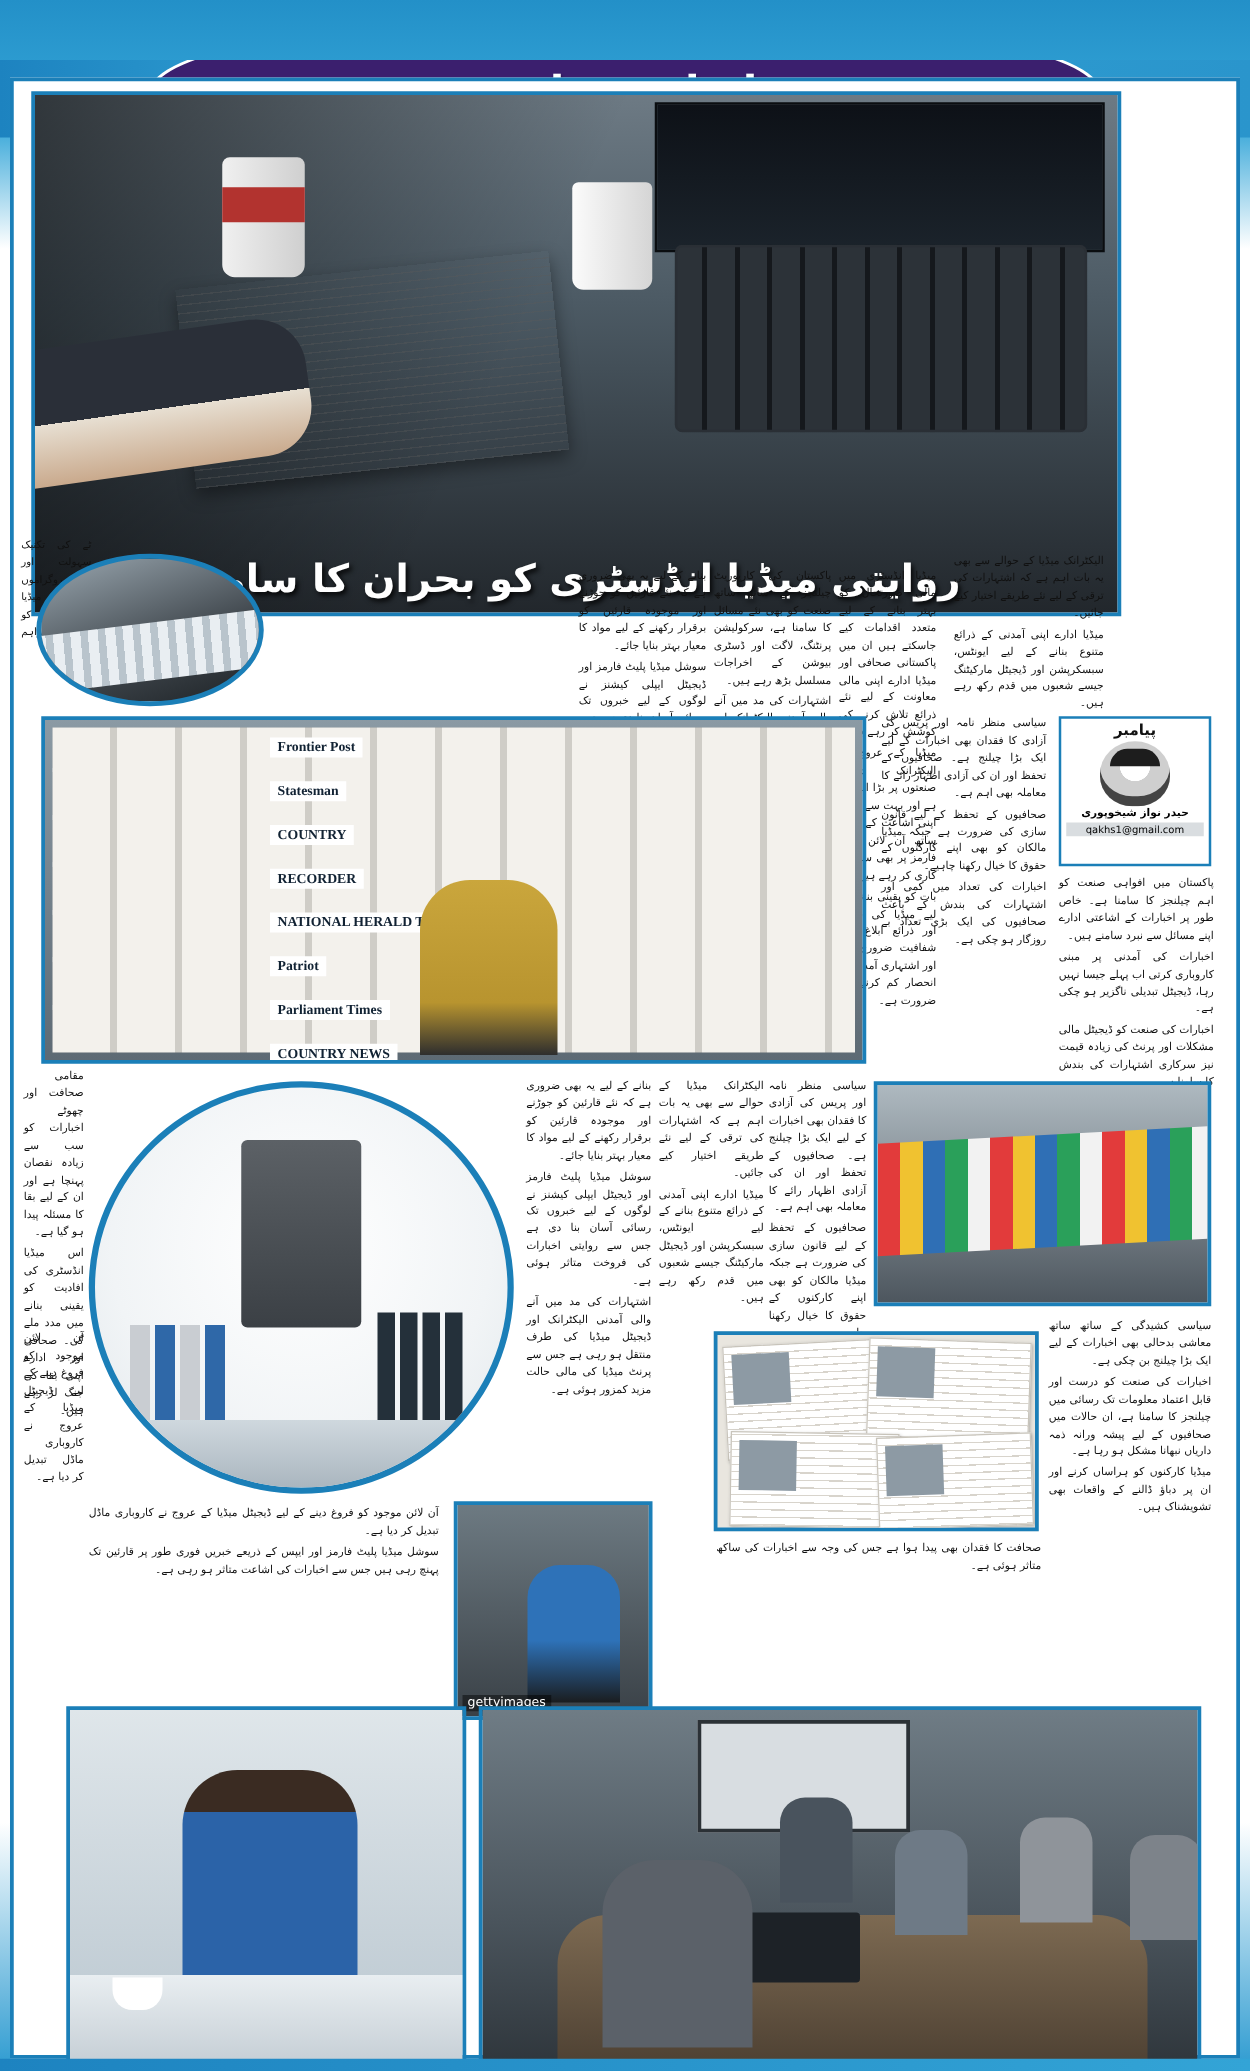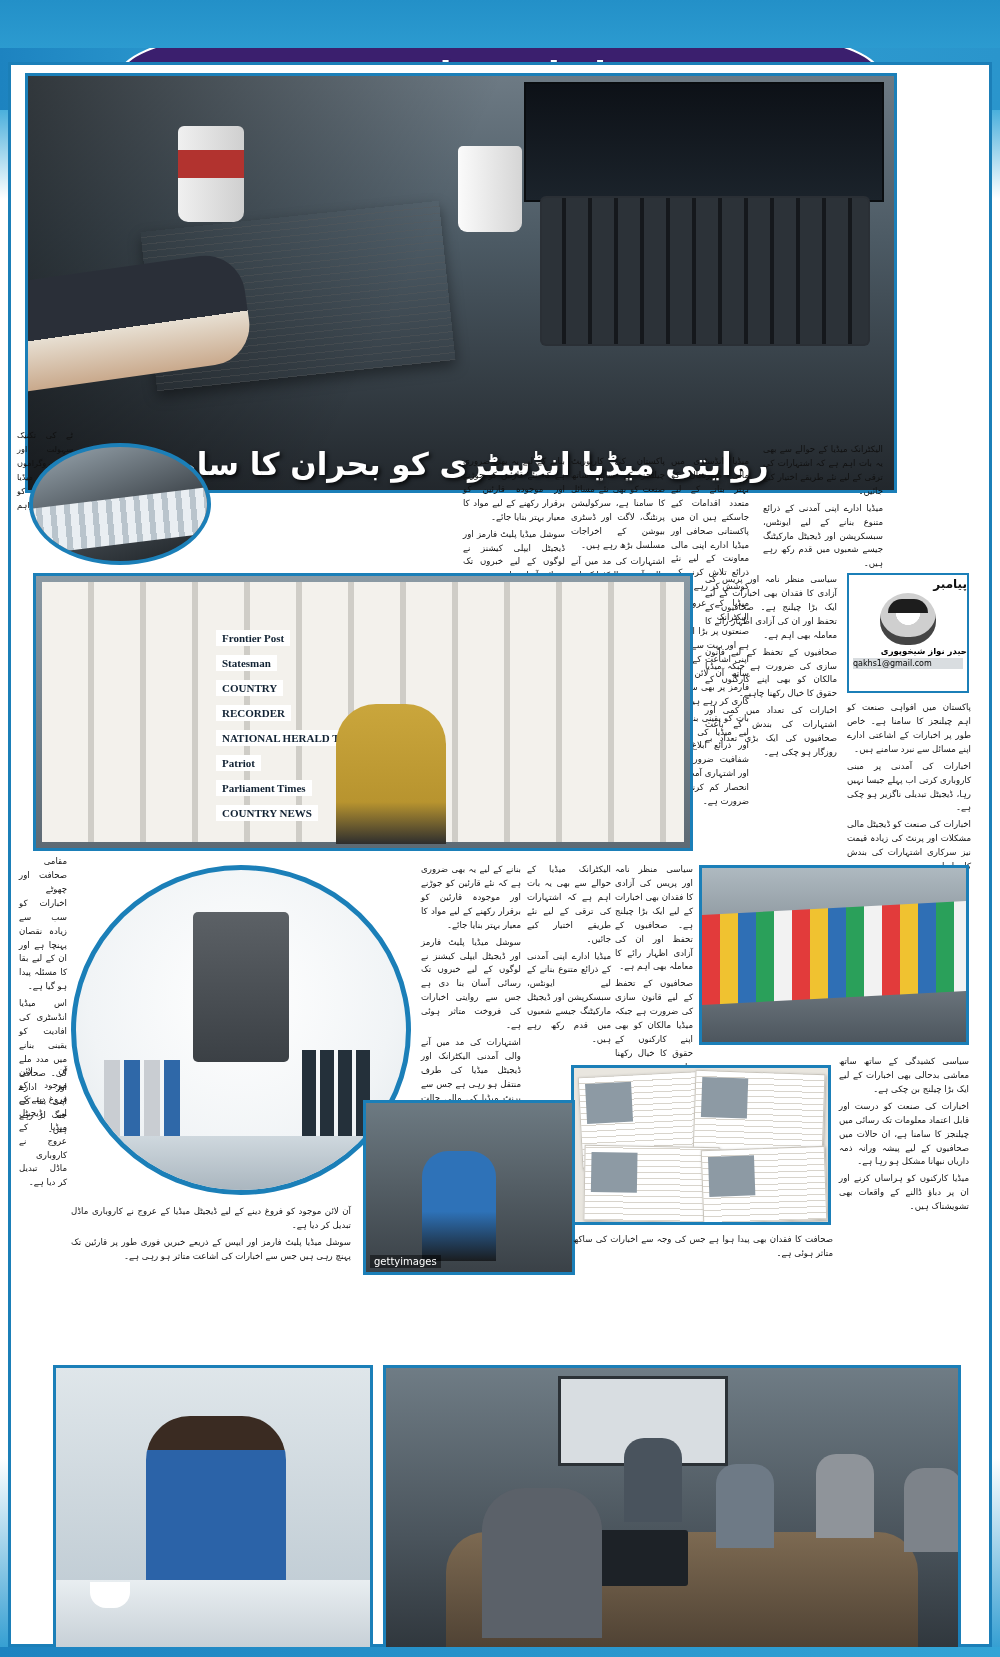--- a/index.html
+++ b/index.html
@@ -144,21 +144,21 @@
       repeating-linear-gradient(90deg, #f3f1ec 0 46px, #cfcdc7 46px 52px),
       repeating-linear-gradient(0deg, rgba(0,0,0,.12) 0 34px, rgba(255,255,255,.25) 34px 38px);
   }
   #newsstand .man {
     position:absolute; left:300px; bottom:4px; width:110px; height:140px;
     background: linear-gradient(180deg,#caa63c 0%, #b8942f 70%, #2e2e2e 100%);
     border-radius: 40px 40px 0 0;
   }
   .paper-names {
     position:absolute; left:180px; top:14px; width:300px;
-    display:flex; flex-direction:column; gap:9px; direction:ltr;margin-top:40px;
+    display:flex; flex-direction:column; gap:19px; direction:ltr;
   }
   .paper-names span {
     background:#ffffff; color:#123; font-size:11px; font-weight:bold;
     padding:2px 6px; align-self:flex-start;
     font-family:"Liberation Serif", serif;
   }
 
   
   #office-circle {
     position:absolute; left:60px; top:800px; width:340px; height:330px;
@@ -212,21 +212,21 @@
     background-image: repeating-linear-gradient(0deg,#d8d4cc 0 1px, transparent 1px 6px);
   }
   #papers .s1{left:6px; top:6px; width:128px; height:92px; transform:rotate(-3deg);}
   #papers .s2{left:120px; top:4px; width:130px; height:86px; transform:rotate(2deg);}
   #papers .s3{left:10px; top:78px; width:135px; height:76px; transform:rotate(1deg);}
   #papers .s4{left:128px; top:80px; width:124px; height:74px; transform:rotate(-2deg);}
   #papers .ph { position:absolute; left:6px; top:6px; width:46px; height:40px; background:#8d9aa4; }
 
   
   #pressroom {
-    left: 352px; top: 1035px; width: 212px; height: 175px;
+    left: 352px; top: 1136px; width: 159px; height: 175px;
     background: linear-gradient(180deg,#6d7a82,#3a4147);
     text-align: right;
   }
   #pressroom .man2 {
     position:absolute; left:56px; top:48px; width:74px; height:110px;
     background:linear-gradient(180deg,#2e72b8 0%,#2e72b8 55%,#1a1d20 100%);
     border-radius:26px 26px 0 0;
   }
   #pressroom .cap2 {
     position:absolute; left:4px; bottom:4px; font-size:10px; color:#fff;
@@ -290,20 +290,21 @@
     font-family: "DejaVu Sans", sans-serif;
   }
   .col p { margin-bottom: 3px; }
 
   
   .author-box {
     position: absolute;
     left: 836px; top: 508px; width: 122px; height: 120px;
     border: 2px solid #1b7fb8;
     background: #ffffff;
+    text-align: center;
     direction: rtl;
     padding-top: 2px;
   }
   .author-box .label {
     font-size: 12px; font-weight: bold; color: #111;
   }
   .author-box .face {
     width: 56px; height: 52px; margin: 2px auto 1px;
     background: radial-gradient(circle at 50% 38%, #ffffff 0 28%, #cfcfcf 29% 100%);
     border-radius: 50% 50% 46% 46%;

